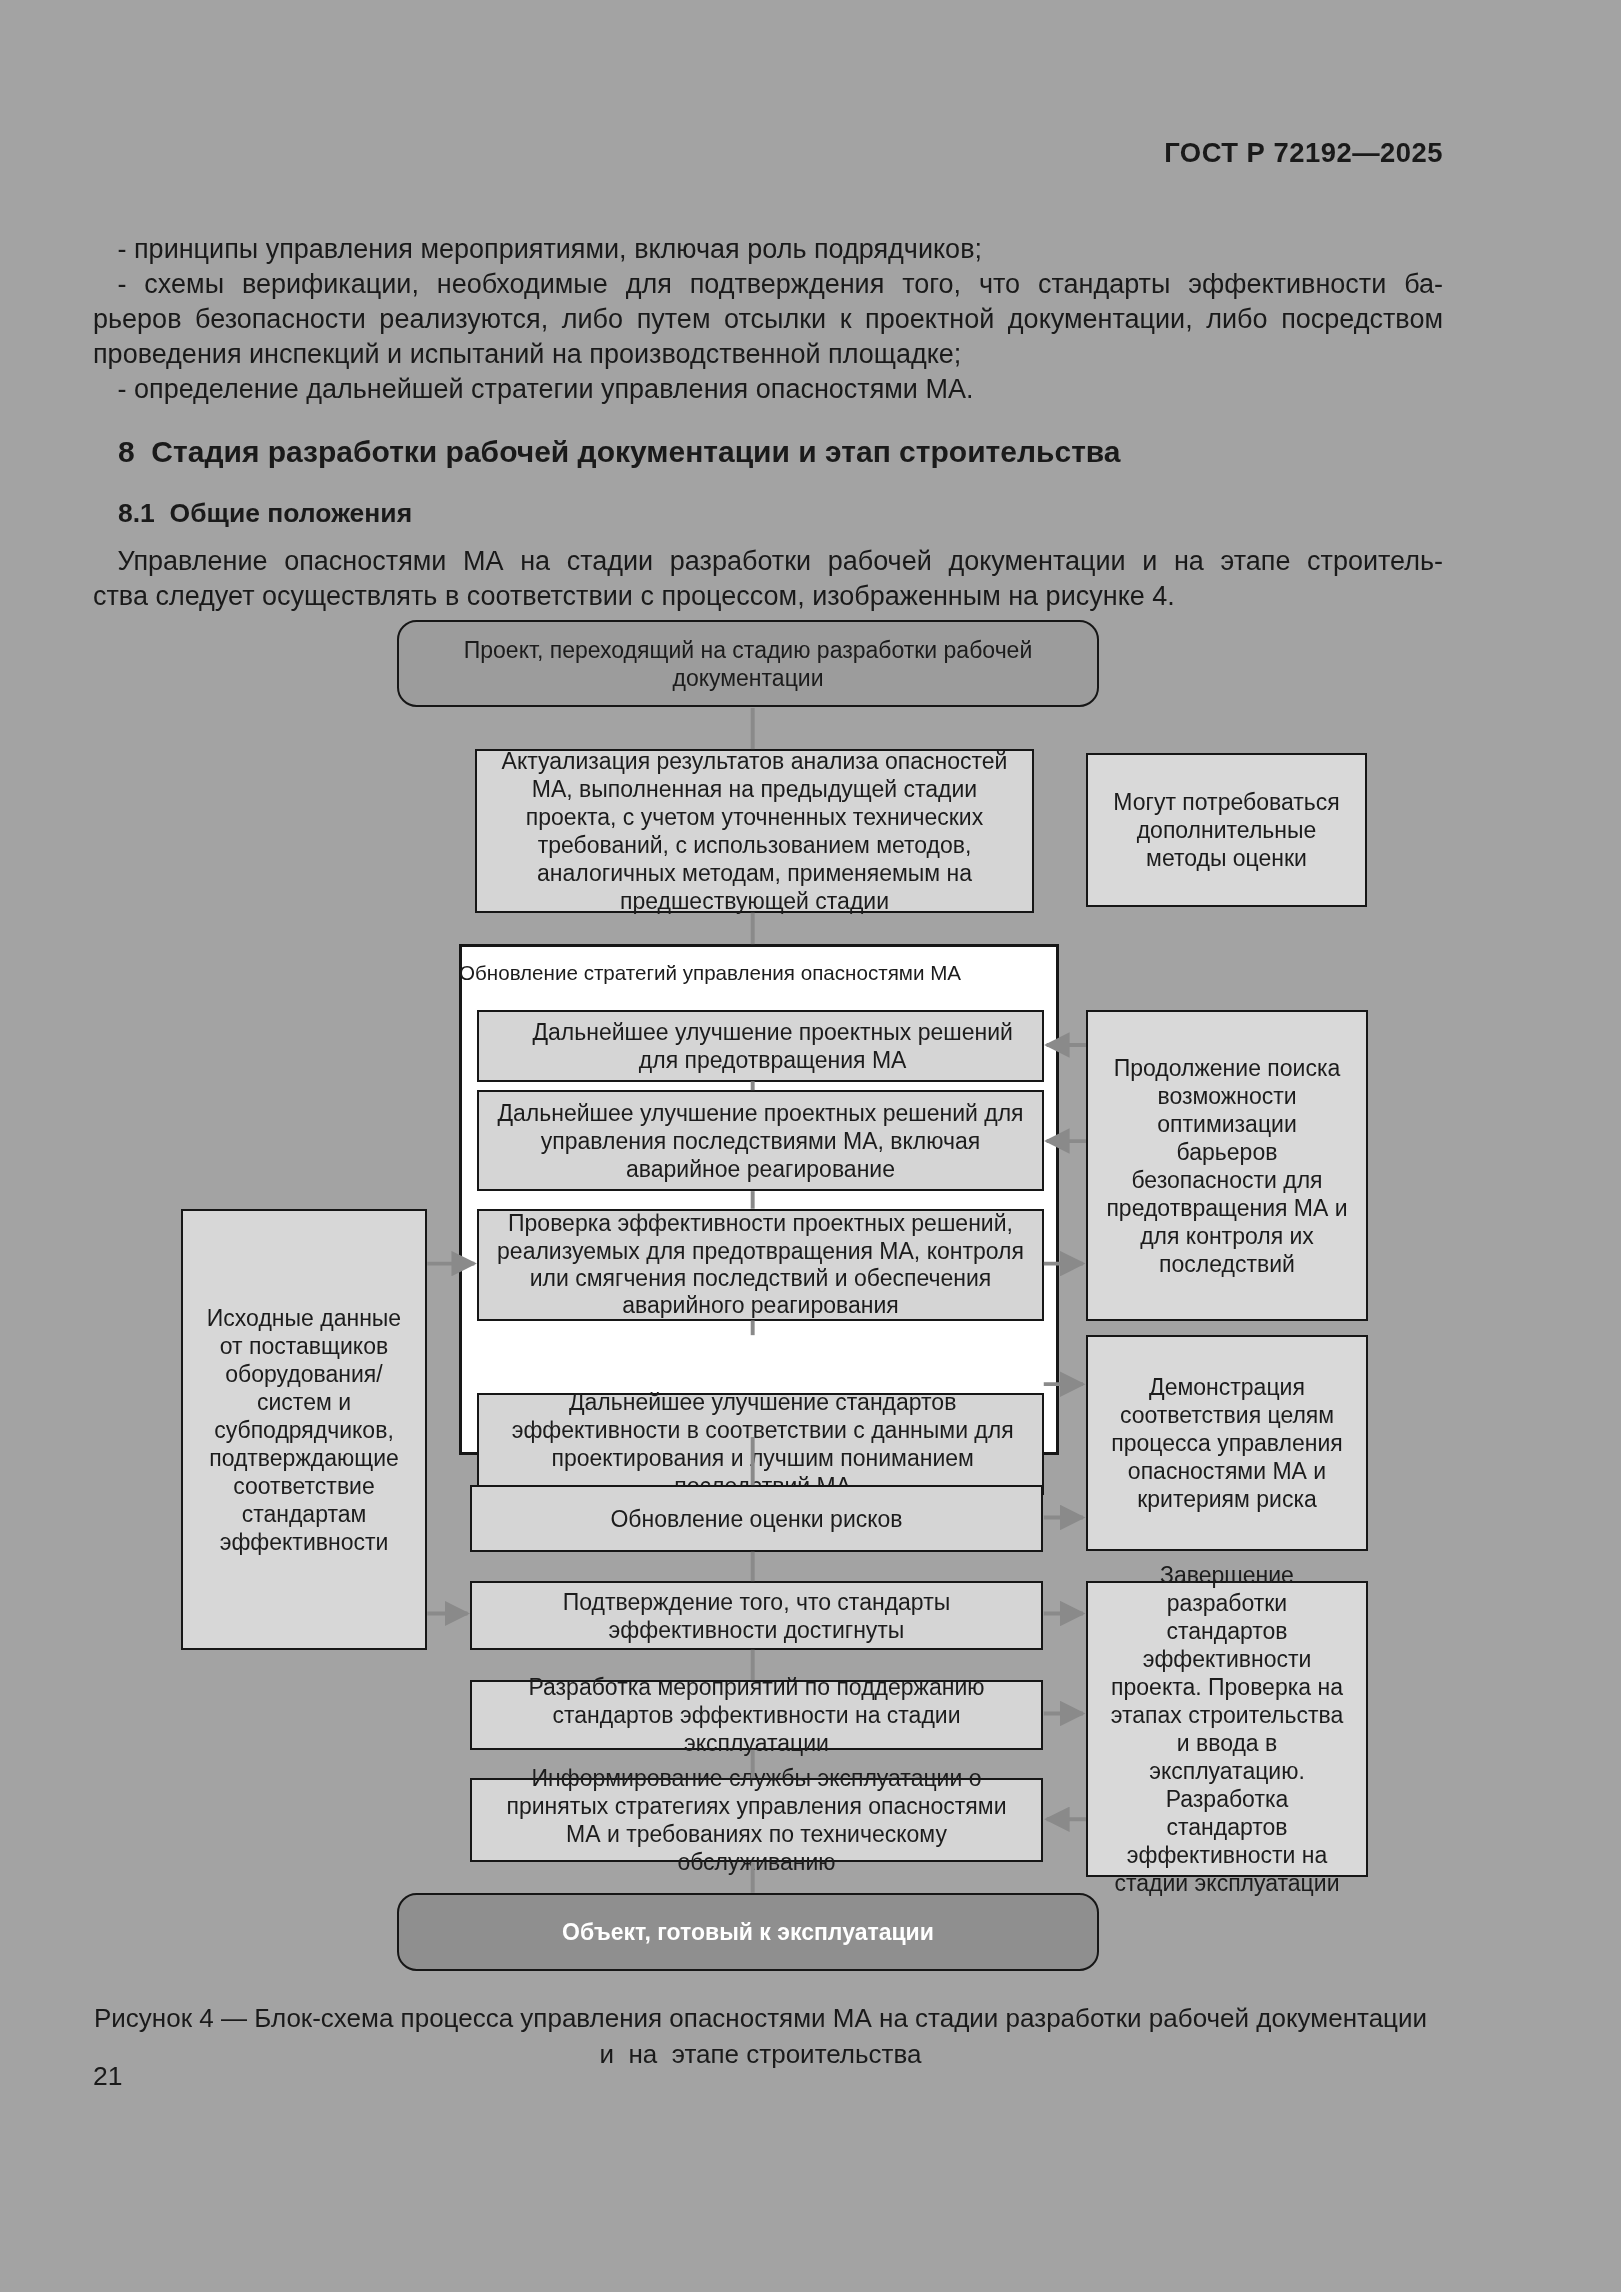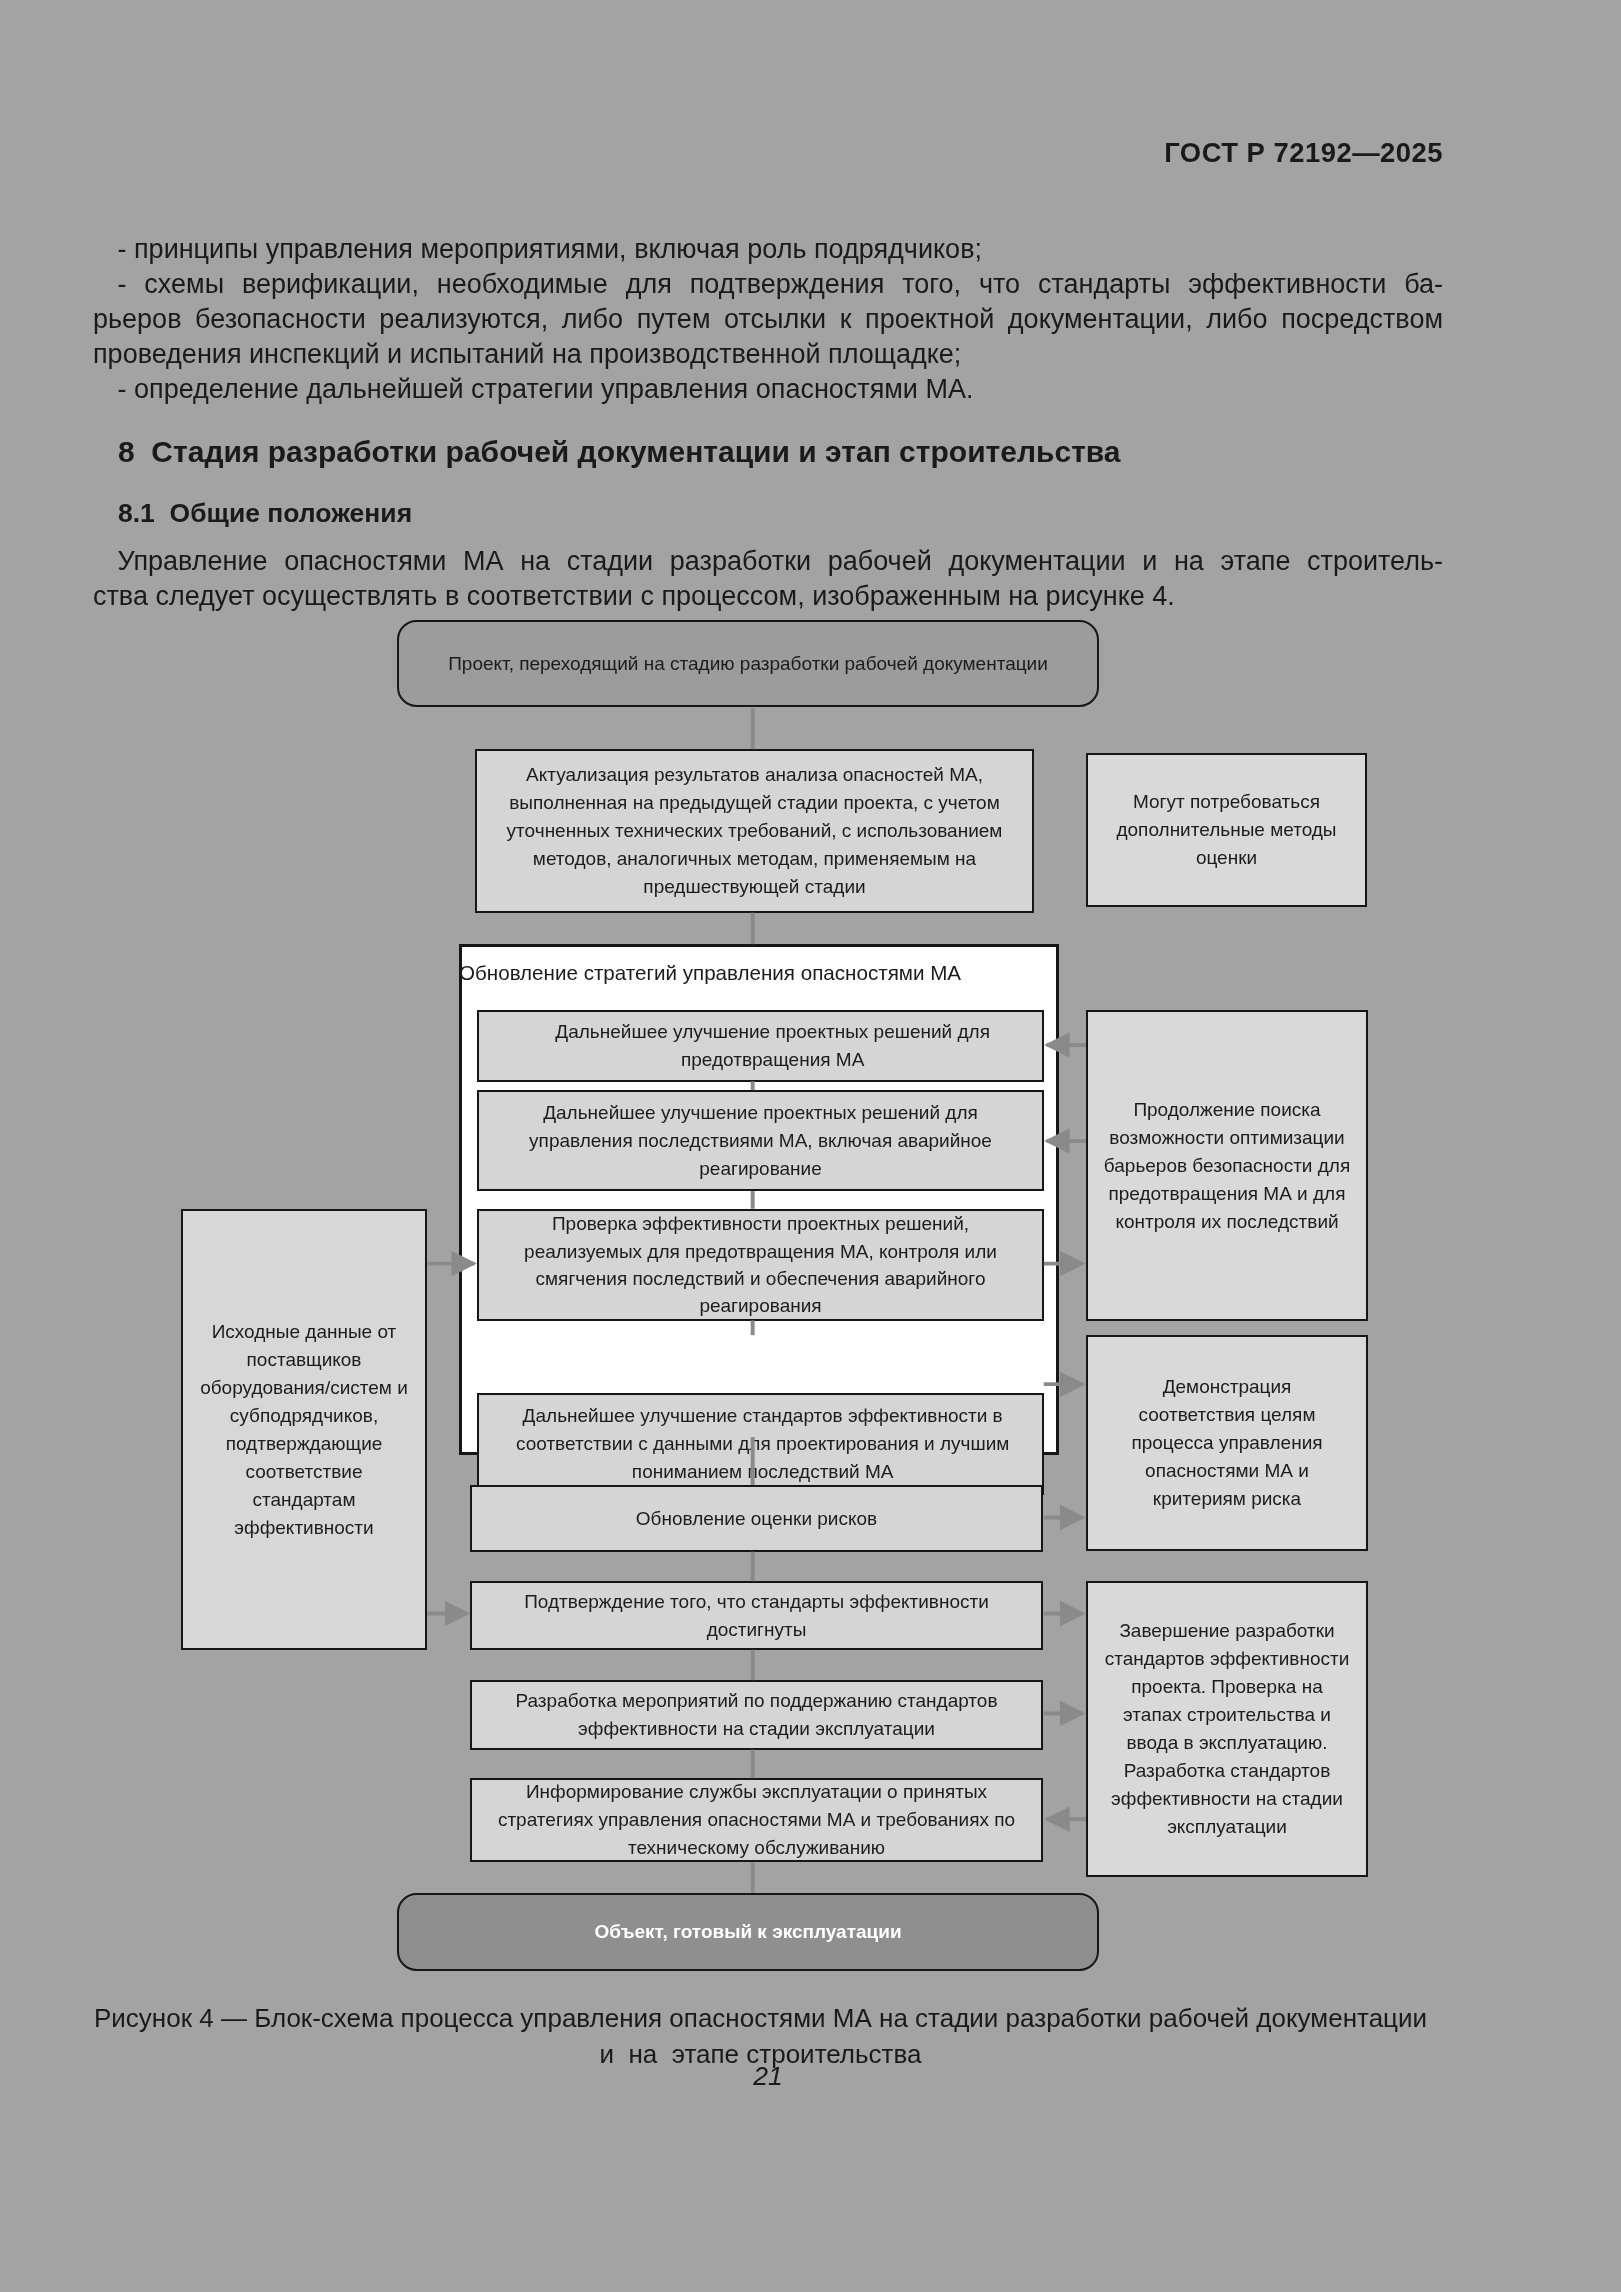--- a/index.html
+++ b/index.html
@@ -3,37 +3,37 @@
 <meta charset="utf-8">
 <style>
   html,body{margin:0;padding:0;background:#ffffff;}
   .page{
     position:relative;width:1621px;height:2293px;background:#a3a3a3;
     font-family:"Liberation Sans",sans-serif;color:#1a1a1a;overflow:hidden;
   }
   
   .doc-header{position:absolute;top:137px;left:93px;width:1350px;text-align:right;
     font-size:27.4px;font-weight:bold;letter-spacing:0.5px;}
-  .page-number{position:absolute;top:2061px;left:93px;width:1350px;text-align:center;font-size:26.5px;font-style:italic;}
+  .page-number{position:absolute;top:2061px;left:93px;width:1350px;text-align:left;font-size:26.5px;}
   
   .bodyblock{position:absolute;left:93px;width:1350px;font-size:27px;line-height:35px;}
   .bb-top{top:232px;}
   .line{display:block;}
   .ind{padding-left:24.5px;}
   .jfull{text-align:justify;text-align-last:justify;}
   .h1{position:absolute;top:435px;left:118px;font-size:30px;font-weight:bold;}
   .h2{position:absolute;top:498px;left:118px;font-size:26.5px;font-weight:bold;}
   .para2{top:544px;}
   .caption{position:absolute;top:2000px;left:93px;width:1335px;text-align:center;
     font-size:26px;line-height:36px;}
   
   .fc-box{
     position:absolute;box-sizing:border-box;
     display:flex;align-items:center;justify-content:center;
-    text-align:center;font-size:19px;line-height:28px;color:#1c1c1c;
+    text-align:center;font-size:23px;line-height:28px;color:#1c1c1c;
     border:2.9px solid #161616;background:#d5d5d5;padding:5.9px 15.7px;
   }
   .terminal{border-radius:19.6px;background:#9c9c9c;border-width:2.9px;}
   #b-start{left:397px;top:620px;width:702px;height:87px;}
   #b-update{left:475px;top:749px;width:559px;height:164px;}
   #b-note{left:1086px;top:753px;width:281px;height:154px;border-width:2px;background:#d9d9d9;}
   #b-wrap{left:459px;top:944px;width:600px;height:511px;background:#ffffff;border-width:3.9px;padding:0;}
   #b-wrap-title{position:absolute;left:459px;top:961px;width:600px;text-align:left;
     font-size:20.6px;color:#1c1c1c;}
   #b-i1{left:477px;top:1010px;width:567px;height:72px;padding-left:40px;}

